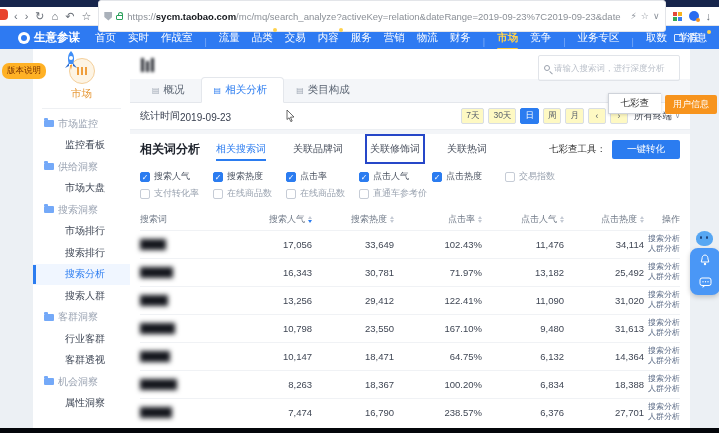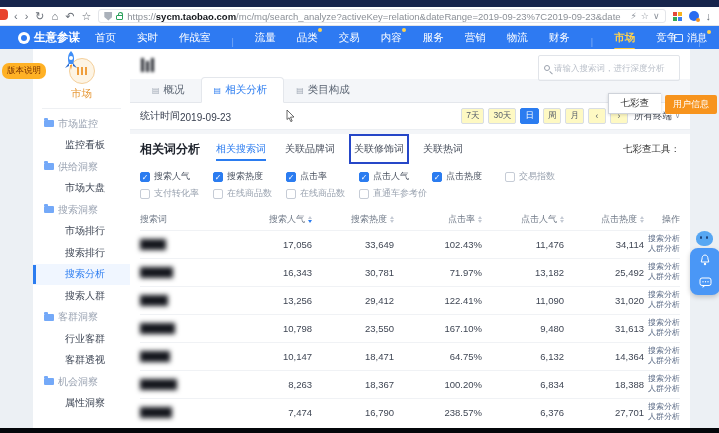--- a/index.html
+++ b/index.html
@@ -5,39 +5,39 @@
   *{box-sizing:border-box;margin:0;padding:0}
   html,body{width:719px;height:433px;overflow:hidden}
   body{position:relative;background:#ecf0f4;font-family:"Liberation Sans","DejaVu Sans",sans-serif;-webkit-font-smoothing:antialiased}
 
   
   .top-strip{height:7px;background:#17254c}
   .rec-dot{position:absolute;left:0;top:9px;width:8px;height:11px;background:#e8442e;border-radius:0 4px 4px 0;z-index:40}
   .browser-bar{height:19px;background:#fff;border-bottom:1px solid #e2e4e8;display:flex;align-items:center;padding:0 8px 0 14px;gap:7px}
   .bicon{font-size:11px;color:#6a7078;line-height:1;cursor:default}
   .bicon.sm{font-size:9px;color:#8a9099}
-  .url-box{flex:1;height:14px;border:1px solid #e3e5e9;border-radius:3px;display:flex;align-items:center;padding:0 5px;gap:4px;background:#fff;min-width:0}
+  .url-box{flex:1;height:32px;border:1px solid #e3e5e9;border-radius:3px;display:flex;align-items:center;padding:0 5px;gap:4px;background:#fff;min-width:0}
   .shield{width:8px;height:9px;background:#aab1ba;clip-path:polygon(0 0,100% 0,100% 60%,50% 100%,0 60%);flex:0 0 auto}
   .lock{width:7px;height:5px;border:1px solid #2aa05a;border-radius:1px;position:relative;margin-top:3px;flex:0 0 auto}
   .lock::before{content:"";position:absolute;top:-4px;left:1px;width:3px;height:3px;border:1px solid #2aa05a;border-bottom:none;border-radius:3px 3px 0 0}
   .url-text{font-size:9.5px;color:#8b9097;white-space:nowrap;overflow:hidden;text-overflow:clip;flex:1;min-width:0}
   .url-text b{color:#15181d;font-weight:bold}
   .grid4{width:9px;height:9px;display:grid;grid-template-columns:4px 4px;grid-template-rows:4px 4px;gap:1px}
   .grid4 i{display:block}
   .grid4 i:nth-child(1){background:#e5493b}.grid4 i:nth-child(2){background:#f6b21c}
   .grid4 i:nth-child(3){background:#35a853}.grid4 i:nth-child(4){background:#3b7ded}
   .ext-circle{width:10px;height:10px;border-radius:50%;background:#2b6cf0;position:relative}
   .ext-circle::after{content:"";position:absolute;right:-1px;bottom:-1px;width:4px;height:4px;border-radius:50%;background:#f7941d}
 
   
   .navbar{height:23px;background:#2e7af2;display:flex;align-items:center;color:#fff;padding:0 12px 0 18px;gap:9px;white-space:nowrap}
   .brand{display:flex;align-items:center;gap:4px;font-size:11.5px;font-weight:bold;margin-right:6px}
   .brand-logo{width:12px;height:12px;border-radius:50%;background:#fff;position:relative;flex:0 0 auto}
   .brand-logo::after{content:"";position:absolute;left:3px;top:3px;width:6px;height:6px;border-radius:50%;background:#2e7af2}
-  .nav-items{display:flex;align-items:flex-end;gap:21px;flex:1;min-width:0}
+  .nav-items{display:flex;align-items:flex-end;gap:12px;flex:1;min-width:0}
   .nav-item{font-size:10.5px;position:relative;cursor:pointer;padding:2px 0}
   .nav-item.active{color:#ffd24d;font-weight:bold}
   .nav-item.active::after{content:"";position:absolute;left:0;right:0;bottom:-3px;height:2px;background:#f7c843;border-radius:1px}
   .nav-sep{color:rgba(255,255,255,.38);font-size:9px}
   .dot{position:absolute;top:-1px;right:-4px;width:4px;height:4px;border-radius:50%;background:#ffd24d}
   .nav-user{display:flex;align-items:center;gap:4px;font-size:10px;position:relative;margin-left:8px}
   .nav-user-icon{width:9px;height:8px;border:1px solid rgba(255,255,255,.85);border-radius:1px}
 
   
   .workspace{position:absolute;top:49px;left:0;right:0;bottom:5px;background:#ecf0f4;overflow:hidden}
@@ -86,21 +86,21 @@
   .cursor-arrow{margin-left:55px;margin-top:2px}
   .date-ctl{margin-left:auto;display:flex;align-items:center;gap:4px}
   .dbtn{min-width:18px;height:16px;border:1px solid #d8dde4;border-radius:2px;font-size:8.5px;color:#555d69;display:inline-flex;align-items:center;justify-content:center;padding:0 4px;cursor:pointer;background:#fef9c3}
   .dbtn.active{background:#2b7cf0;border-color:#2b7cf0;color:#fff}
   .terminal{display:flex;align-items:center;gap:3px;font-size:9.5px;color:#444b57;margin-left:6px;cursor:pointer}
   .terminal .chev{font-size:7px;color:#8a93a0}
   .gapband{height:5px;background:#f3f5f8;border-top:1px solid #eceff3}
 
   .section-head{height:30px;display:flex;align-items:center;padding:0 10px}
   .sec-title{font-size:12px;font-weight:bold;color:#20252e}
-  .word-tabs{display:flex;gap:19px;margin-left:16px}
+  .word-tabs{display:flex;gap:27px;margin-left:16px}
   .wtab{font-size:10px;color:#49505e;cursor:pointer;padding:3px 0;position:relative}
   .wtab.active{color:#2b7cf0}
   .wtab.active::after{content:"";position:absolute;left:0;right:0;bottom:-2px;height:2px;background:#2b7cf0}
   .wtab.boxed{outline:2px solid #2647c8;outline-offset:3px}
   .tool-wrap{margin-left:auto;display:flex;align-items:center;gap:6px}
   .tool-label{font-size:9.5px;color:#333}
   .tool-btn{background:#2b7cf0;color:#fff;font-size:9.5px;padding:3px 15px;border-radius:2px;border:none;cursor:pointer;font-family:inherit}
 
   .metrics{padding:4px 10px 2px}
   .mrow{display:flex;height:17px;align-items:center}
@@ -341,20 +341,21 @@
     <div class="section-head">
       <span class="sec-title">相关词分析</span>
       <span class="word-tabs" id="word-tabs">
           <span class="wtab active">相关搜索词</span>
           <span class="wtab">关联品牌词</span>
           <span class="wtab boxed">关联修饰词</span>
           <span class="wtab">关联热词</span>
         </span>
       <span class="tool-wrap">
         <span class="tool-label">七彩查工具：</span>
+        <button class="tool-btn">一键转化</button>
       </span>
     </div>
 
     <div class="metrics">
       <div class="mrow" id="metrics-r1">
           <label class="metric">
             <span class="cb on">✓</span>
             <span class="mlabel">搜索人气</span>
           </label>
           <label class="metric">

